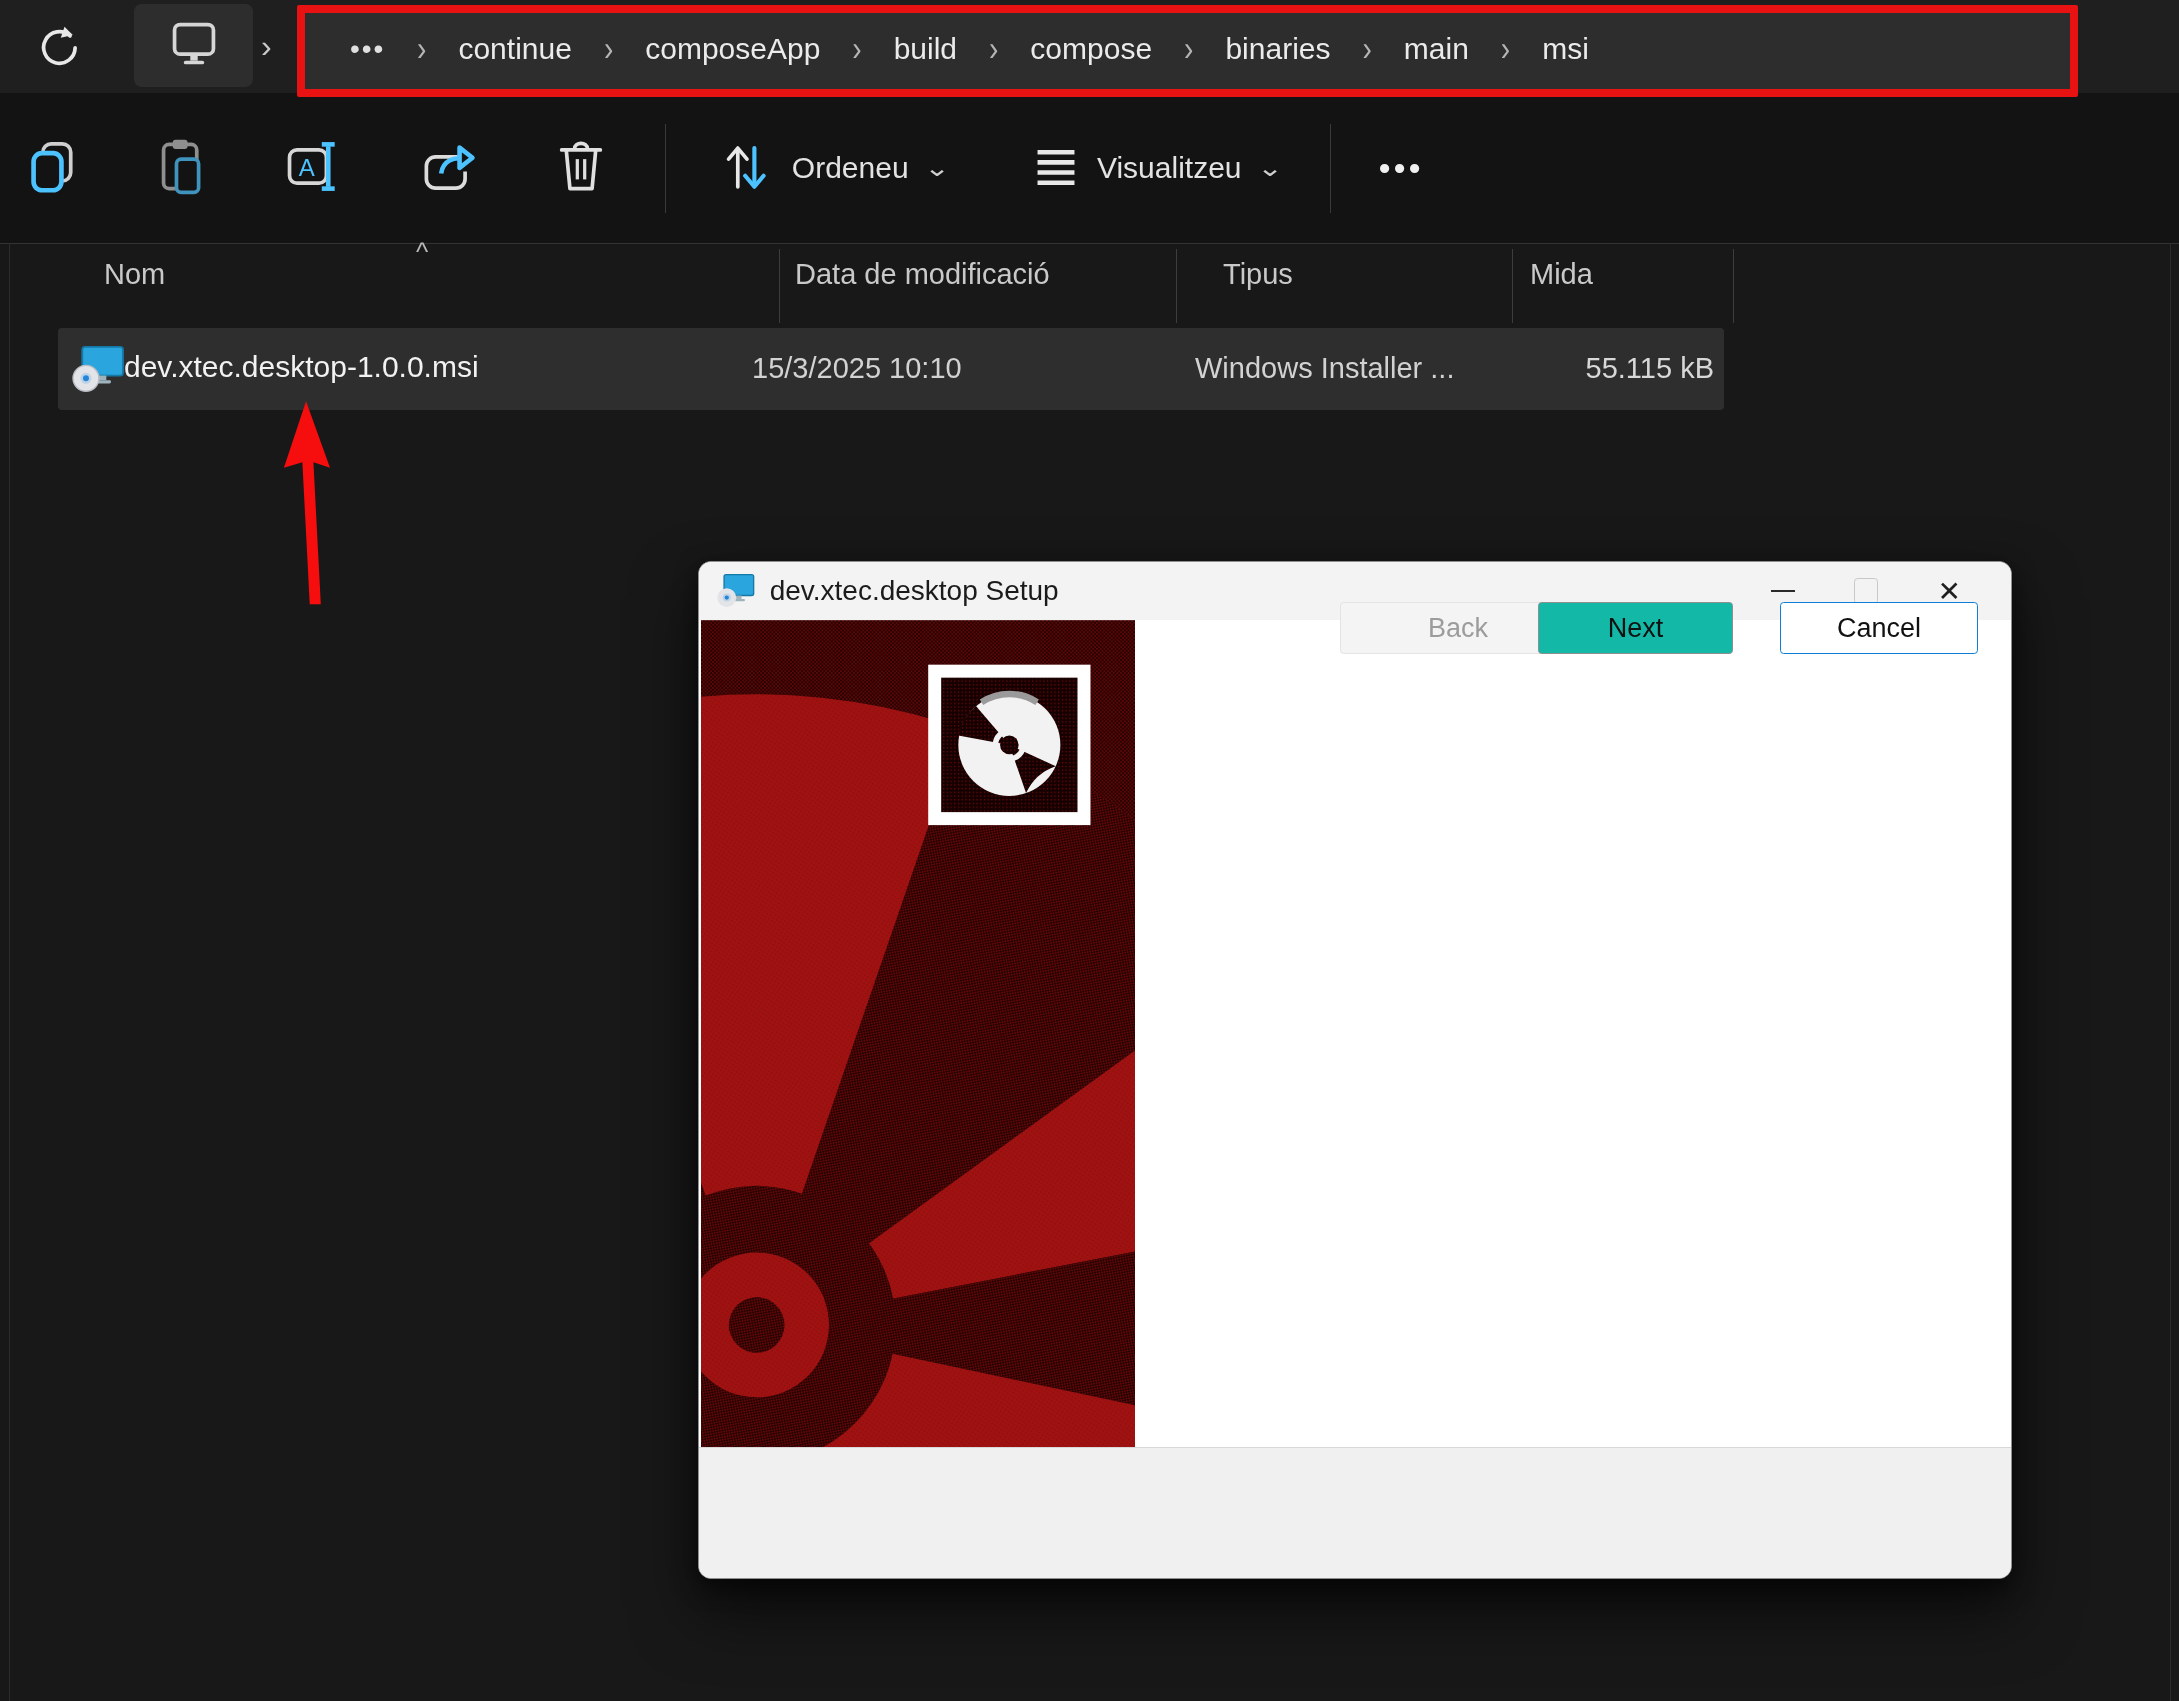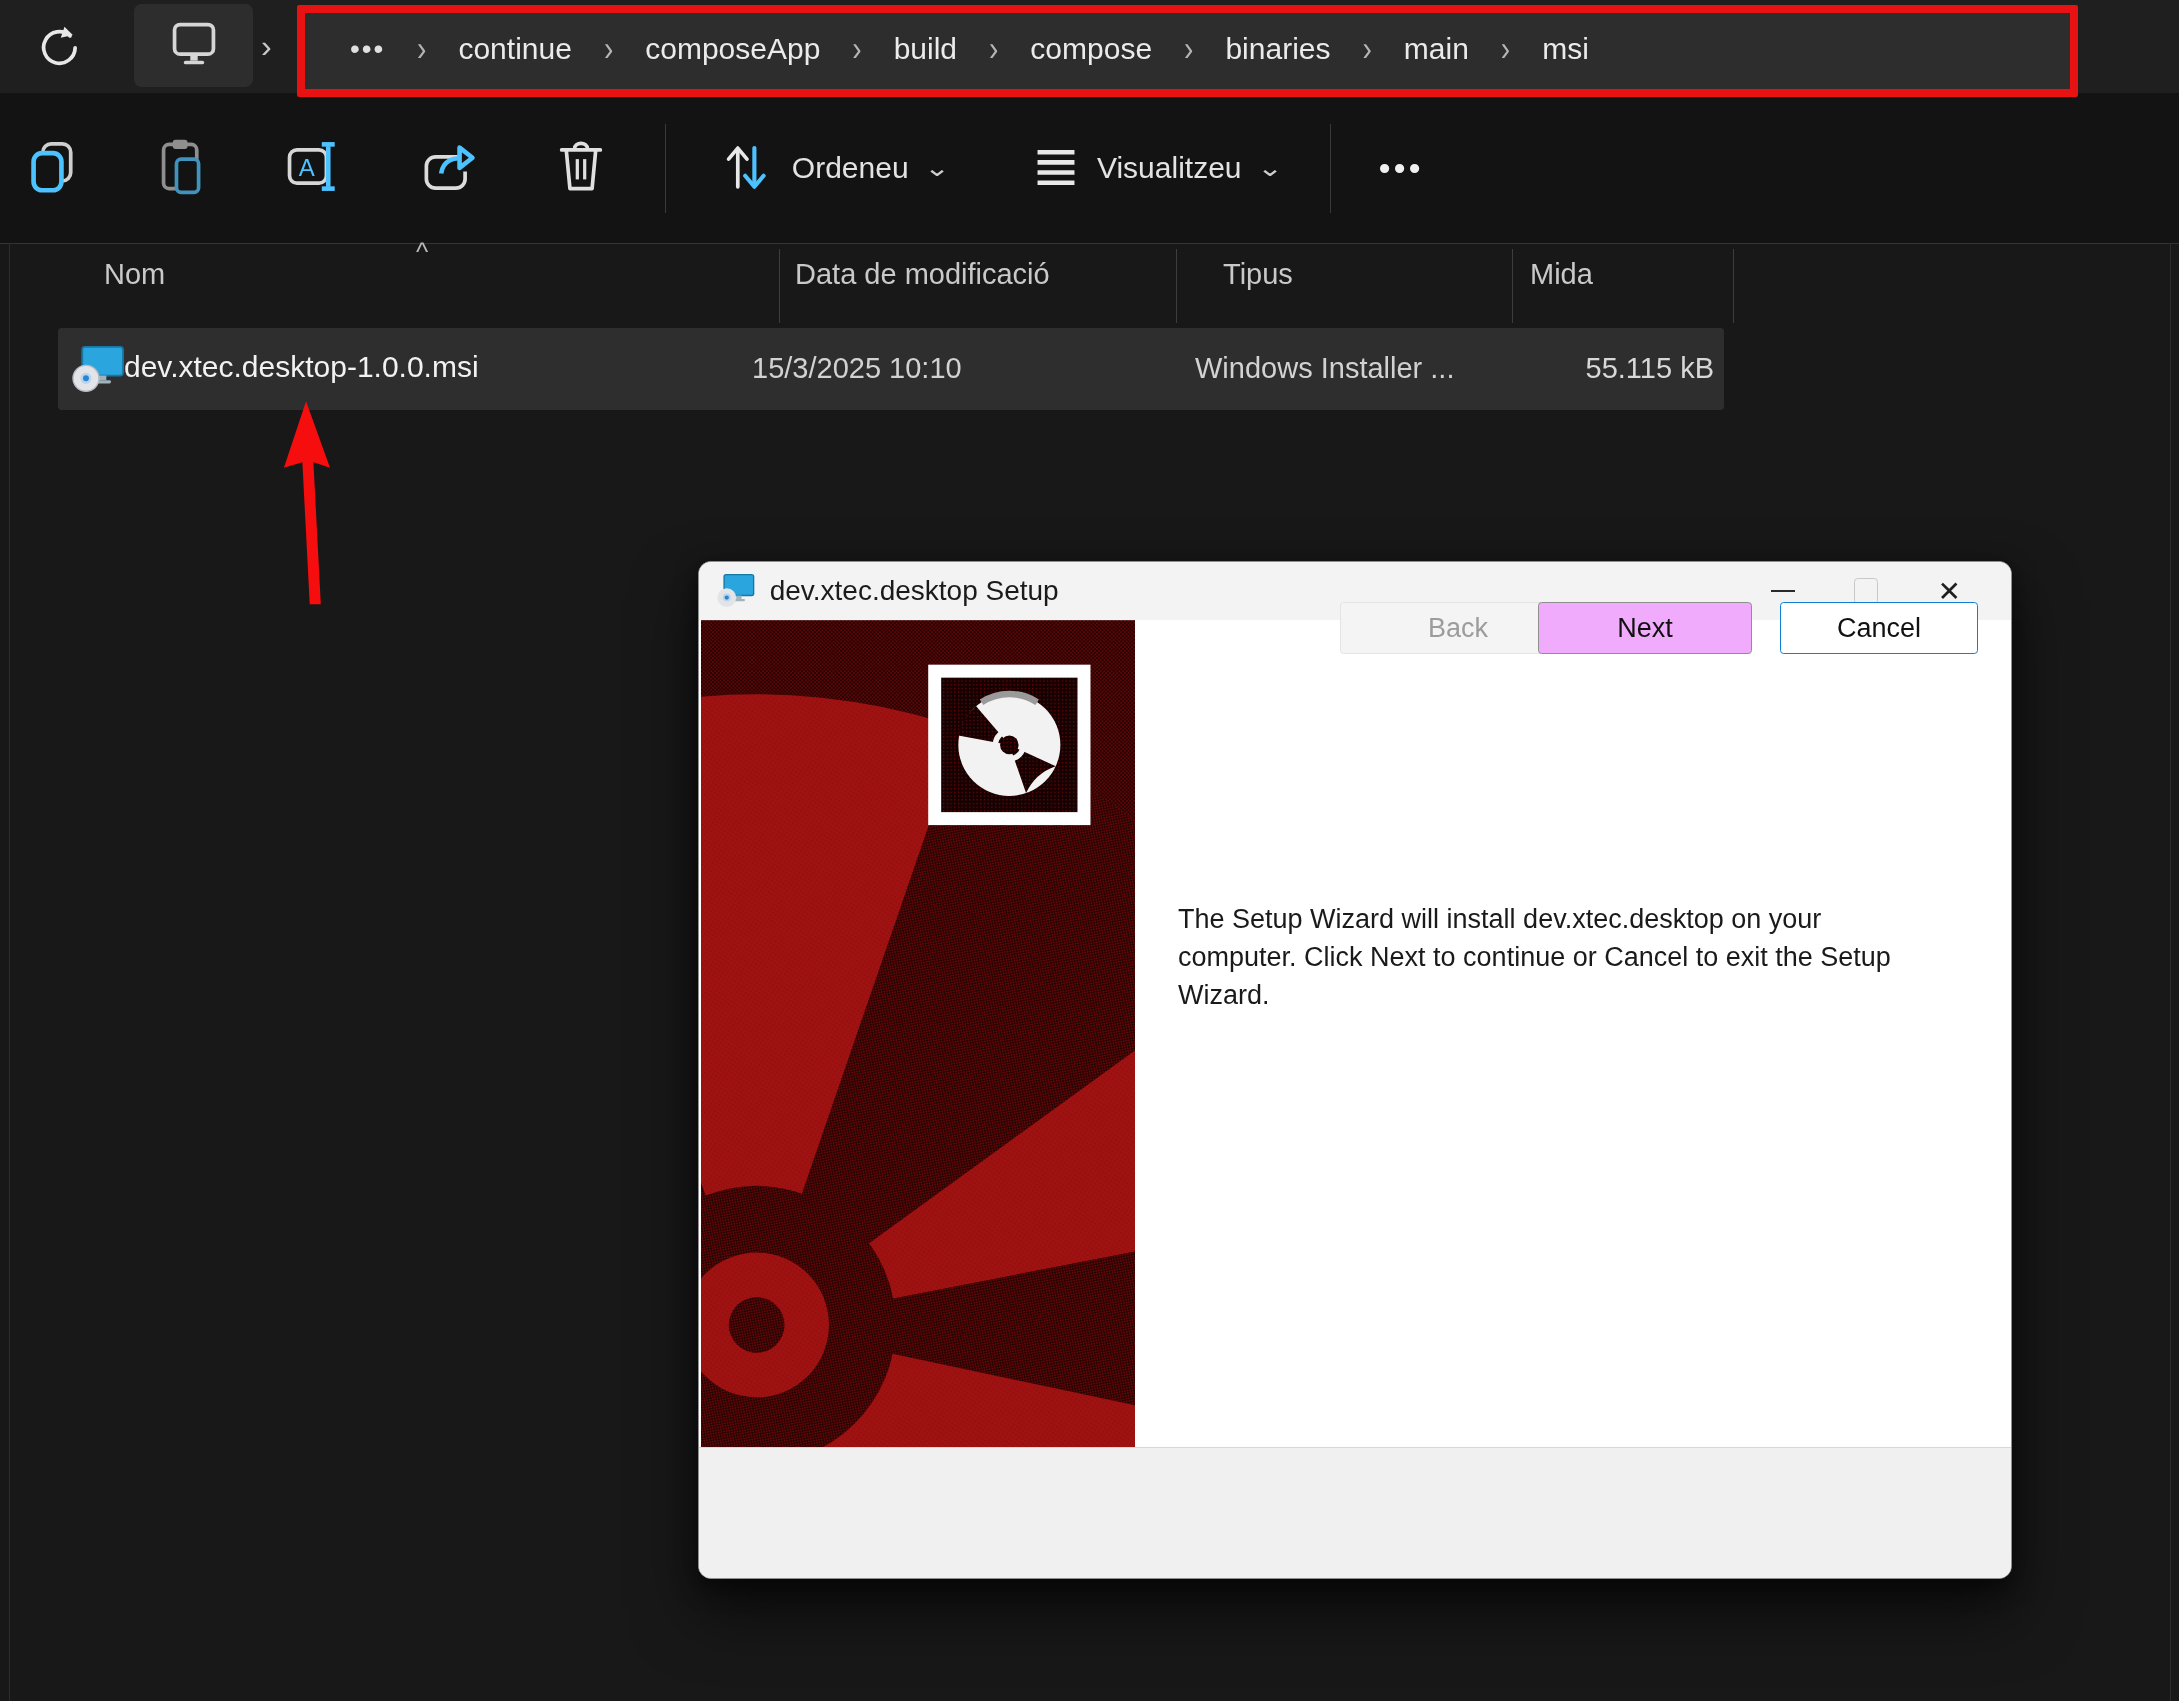--- a/index.html
+++ b/index.html
@@ -48,21 +48,21 @@
   .wbtn .minbar{width:24px;height:2.8px;background:#2a2a2a;}
   .wbtn .maxbox{width:22px;height:24px;border:1.9px solid #c8c8c8;border-radius:3.7px;}
   .wbtn .xglyph{color:#1f1f1f;font-size:28px;font-weight:400;}
   .dlg-body{position:absolute;left:0;top:58px;right:0;bottom:130px;background:#ffffff;}
   .dlg-image{position:absolute;left:1.9px;top:58px;width:434px;height:834px;overflow:hidden;}
   .dlg-heading{position:absolute;left:479px;top:121px;width:826px;color:#141414;font-size:40px;line-height:1.32;font-weight:400;}
   .dlg-text{position:absolute;left:479px;top:339px;width:737px;color:#1a1a1a;font-size:27px;line-height:1.4;}
   .dlg-footer{position:absolute;left:0;right:0;bottom:0;height:130px;background:#f0f0f0;border-top:0.9px solid #d8d8d8;border-radius:0 0 12px 12px;}
   .dlg-btn{position:absolute;top:40px;height:52px;font-size:27px;font-family:inherit;border-radius:3.7px;cursor:pointer;box-sizing:border-box;}
   .btn-back{left:641px;width:236px;background:#f4f4f4;border:0.9px solid #e4e4e4;color:#9c9c9c;cursor:default;}
-  .btn-next{left:839px;width:214px;background:#f0abfc;border:0.9px solid #8f8f8f;color:#111;}
+  .btn-next{left:839px;width:195px;background:#14b8a6;border:0.9px solid #8f8f8f;color:#111;}
   .btn-cancel{left:1081px;width:198px;background:#ffffff;border:1.9px solid #0f7fd6;color:#111;}
 </style>
 </head>
 <body>
 
 <div class="stage">
 
   <div class="topbar">
     <button class="refresh-btn">
       <span>
@@ -288,21 +288,20 @@
             <path d="M0 0 L-55 -10 A55 55 0 0 1 -36 -42 Z" fill="url(#dithIcon)"></path>
             <path d="M0 0 L18 52 A55 55 0 0 1 50 23 Z" fill="url(#dithIcon)"></path>
             <path d="M-30 -46 A55 55 0 0 1 30 -46" fill="none" stroke="#9a9a9a" stroke-width="7"></path>
             <circle r="15" fill="none" stroke="#f2f2f2" stroke-width="6"></circle>
             <circle r="10" fill="url(#dithIcon)"></circle>
           </g>
         </g>
       </svg>
     </div>
 
-    <div class="dlg-text">The Setup Wizard will install dev.xtec.desktop on your computer. Click Next to continue or Cancel to exit the Setup Wizard.</div>
 
     <div class="dlg-footer"></div>
     <button class="dlg-btn btn-back" disabled="">Back</button>
     <button class="dlg-btn btn-next">Next</button>
     <button class="dlg-btn btn-cancel">Cancel</button>
   </div>
 
 </div>
 
 

